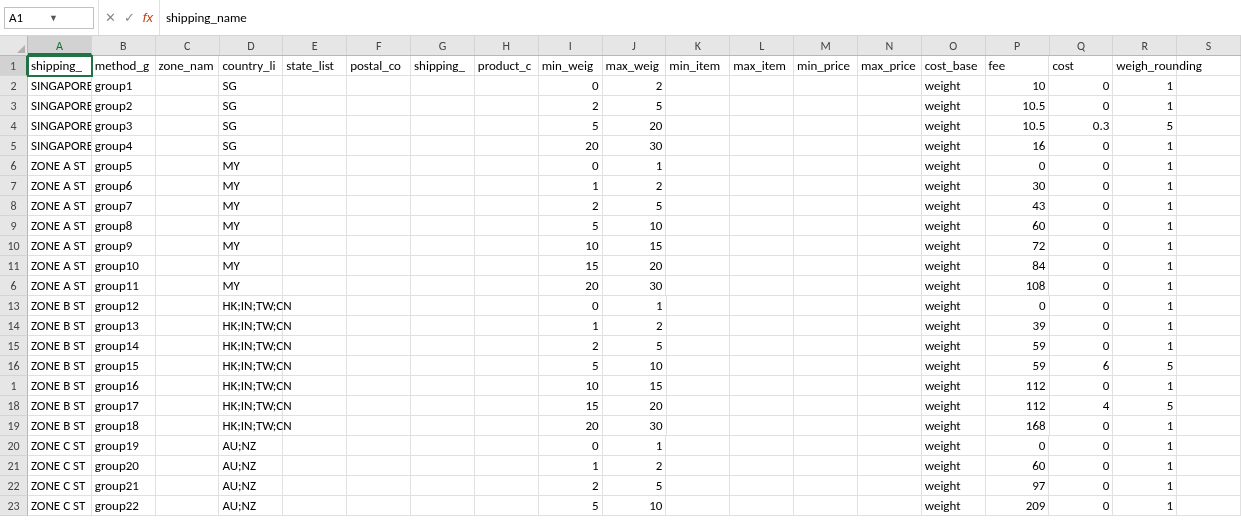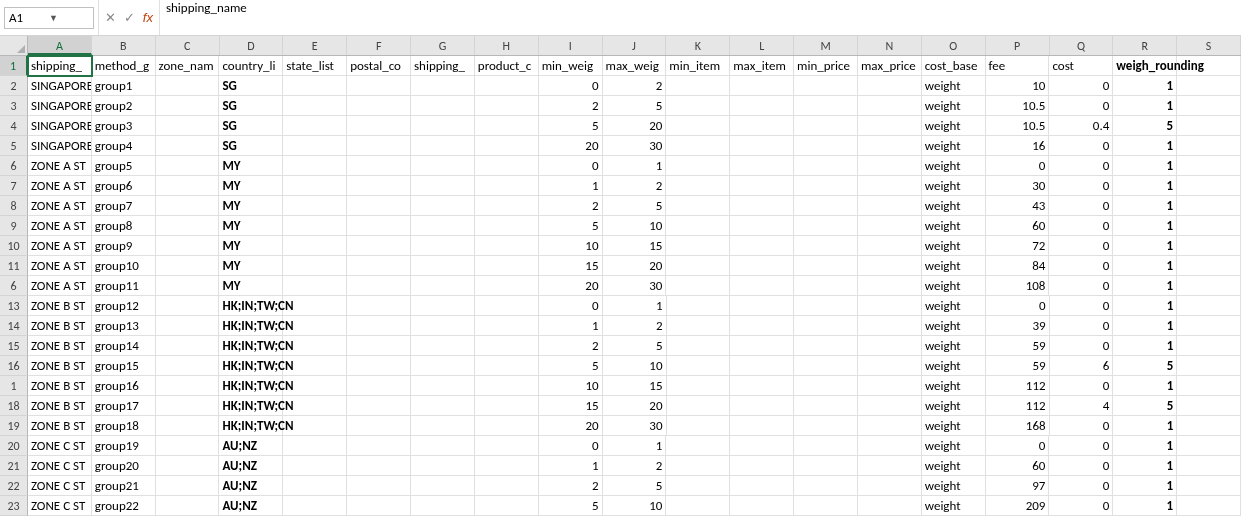--- a/index.html
+++ b/index.html
@@ -3,37 +3,37 @@
 <meta charset="utf-8">
 <style>
 * { box-sizing: border-box; margin: 0; padding: 0; font-family: Calibri, Arial, sans-serif; font-size: 13px; }
 body { background: #fff; user-select: none; }
 .formula-bar { display: flex; align-items: center; height: 36px; border-bottom: 1px solid #d4d4d4; background: #fff; }
 .name-box { width: 90px; height: 22px; border: 1px solid #c0c0c0; margin: 1px 4px; display: flex; align-items: center; padding: 0 4px; background: #fff; }
 .name-box span { flex: 1; }
 .name-box .dd { font-size: 9px; color: #555; }
 .fb-btns { display: flex; align-items: center; gap: 8px; padding: 0 6px; color: #888; border-left: 1px solid #e0e0e0; border-right: 1px solid #e0e0e0; height: 100%; }
 .fb-btns .fx { font-style: italic; color: #c2410c; font-family: Liberation Sans, sans-serif; }
-.formula-input { flex: 1; padding: 0 6px; height: 100%; display: flex; align-items: flex-start; }
+.formula-input { flex: 1; padding: 0 6px; height: 100%; display: flex; align-items: center; }
 .grid-wrap { position: relative; }
 .corner { position: absolute; left: 0; top: 0; width: 28px; height: 20px; background: #e6e6e6; border-right: 1px solid #b7b7b7; border-bottom: 1px solid #b7b7b7; }
 .corner::after { content: ''; position: absolute; right: 2px; bottom: 2px; width: 0; height: 0; border-style: solid; border-width: 0 0 8px 8px; border-color: transparent transparent #b0b0b0 transparent; }
 .col-headers { display: flex; margin-left: 28px; height: 20px; background: #e6e6e6; border-bottom: 1px solid #b7b7b7; }
 .col-h { width: 64px; text-align: center; line-height: 20px; border-right: 1px solid #d4d4d4; color: #444; font-size: 12px; }
 .col-h.sel { background: #d2d2d2; border-bottom: 2px solid #217346; color: #0f703b; }
 .rows { }
 .row { display: flex; height: 20px; }
 .row-h { width: 28px; background: #e6e6e6; border-right: 1px solid #b7b7b7; border-bottom: 1px solid #d4d4d4; text-align: center; line-height: 20px; color: #444; font-size: 12px; }
 .row-h.sel { background: #d2d2d2; border-right: 2px solid #217346; color: #0f703b; }
 .cell { width: 64px; height: 20px; border-right: 1px solid #e0e0e0; border-bottom: 1px solid #e0e0e0; padding: 0 3px; line-height: 20px; overflow: hidden; white-space: nowrap; position: relative; }
 .cell.l { text-align: left; }
 .cell.r { text-align: right; }
 .cell.active { outline: 2px solid #217346; outline-offset: -1px; z-index: 2; background: #fff; }
 .cell.overflow { overflow: visible; }
-.cell.overflow > span { position: relative; z-index: 1; font-weight: bold; }
+.cell.overflow > span { position: relative; z-index: 1; }
 </style>
 </head>
 <body>
 
 <div class="formula-bar">
   <div class="name-box">
     <span>A1</span>
     <span class="dd">▼</span>
   </div>
   <div class="fb-btns">
@@ -147,21 +147,21 @@
         <div class="cell"></div>
         <div class="cell"></div>
         <div class="cell r"><span>5</span></div>
         <div class="cell r"><span>20</span></div>
         <div class="cell"></div>
         <div class="cell"></div>
         <div class="cell"></div>
         <div class="cell"></div>
         <div class="cell l"><span>weight</span></div>
         <div class="cell r"><span>10.5</span></div>
-        <div class="cell r"><span>0.4</span></div>
+        <div class="cell r"><span>0.3</span></div>
         <div class="cell r overflow"><span>5</span></div>
         <div class="cell"></div>
       </div>
       <div class="row">
         <div class="row-h">5</div>
         <div class="cell l"><span>SINGAPORE</span></div>
         <div class="cell l"><span>group4</span></div>
         <div class="cell"></div>
         <div class="cell l overflow"><span>SG</span></div>
         <div class="cell"></div>

